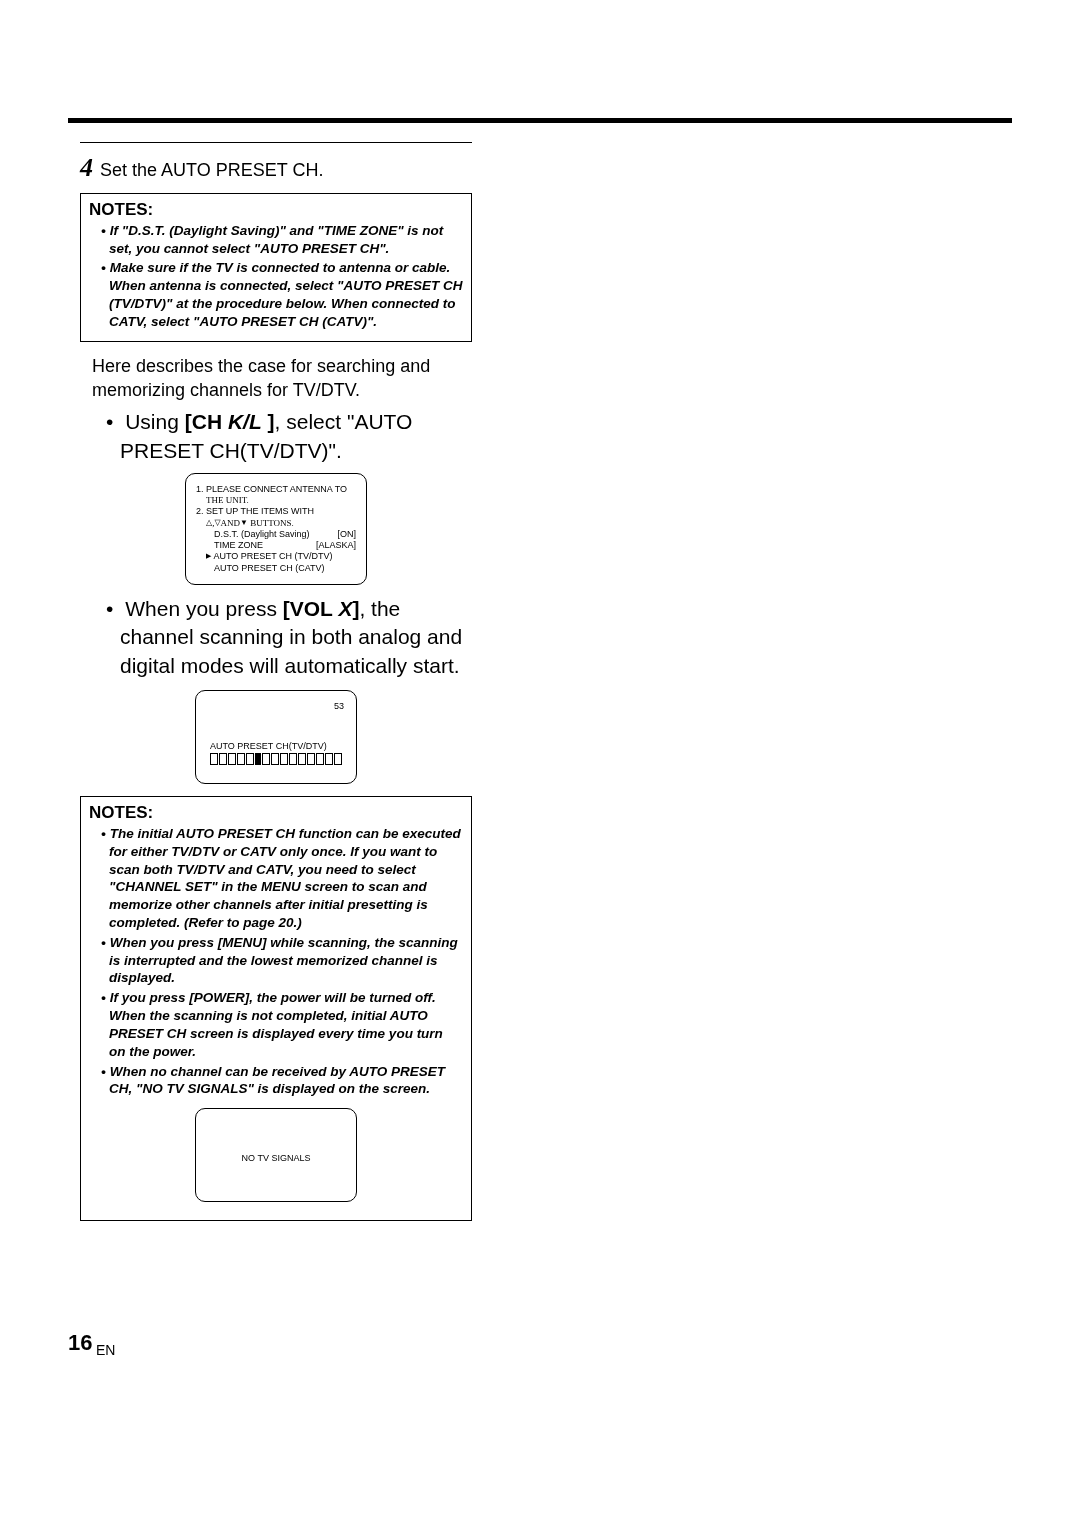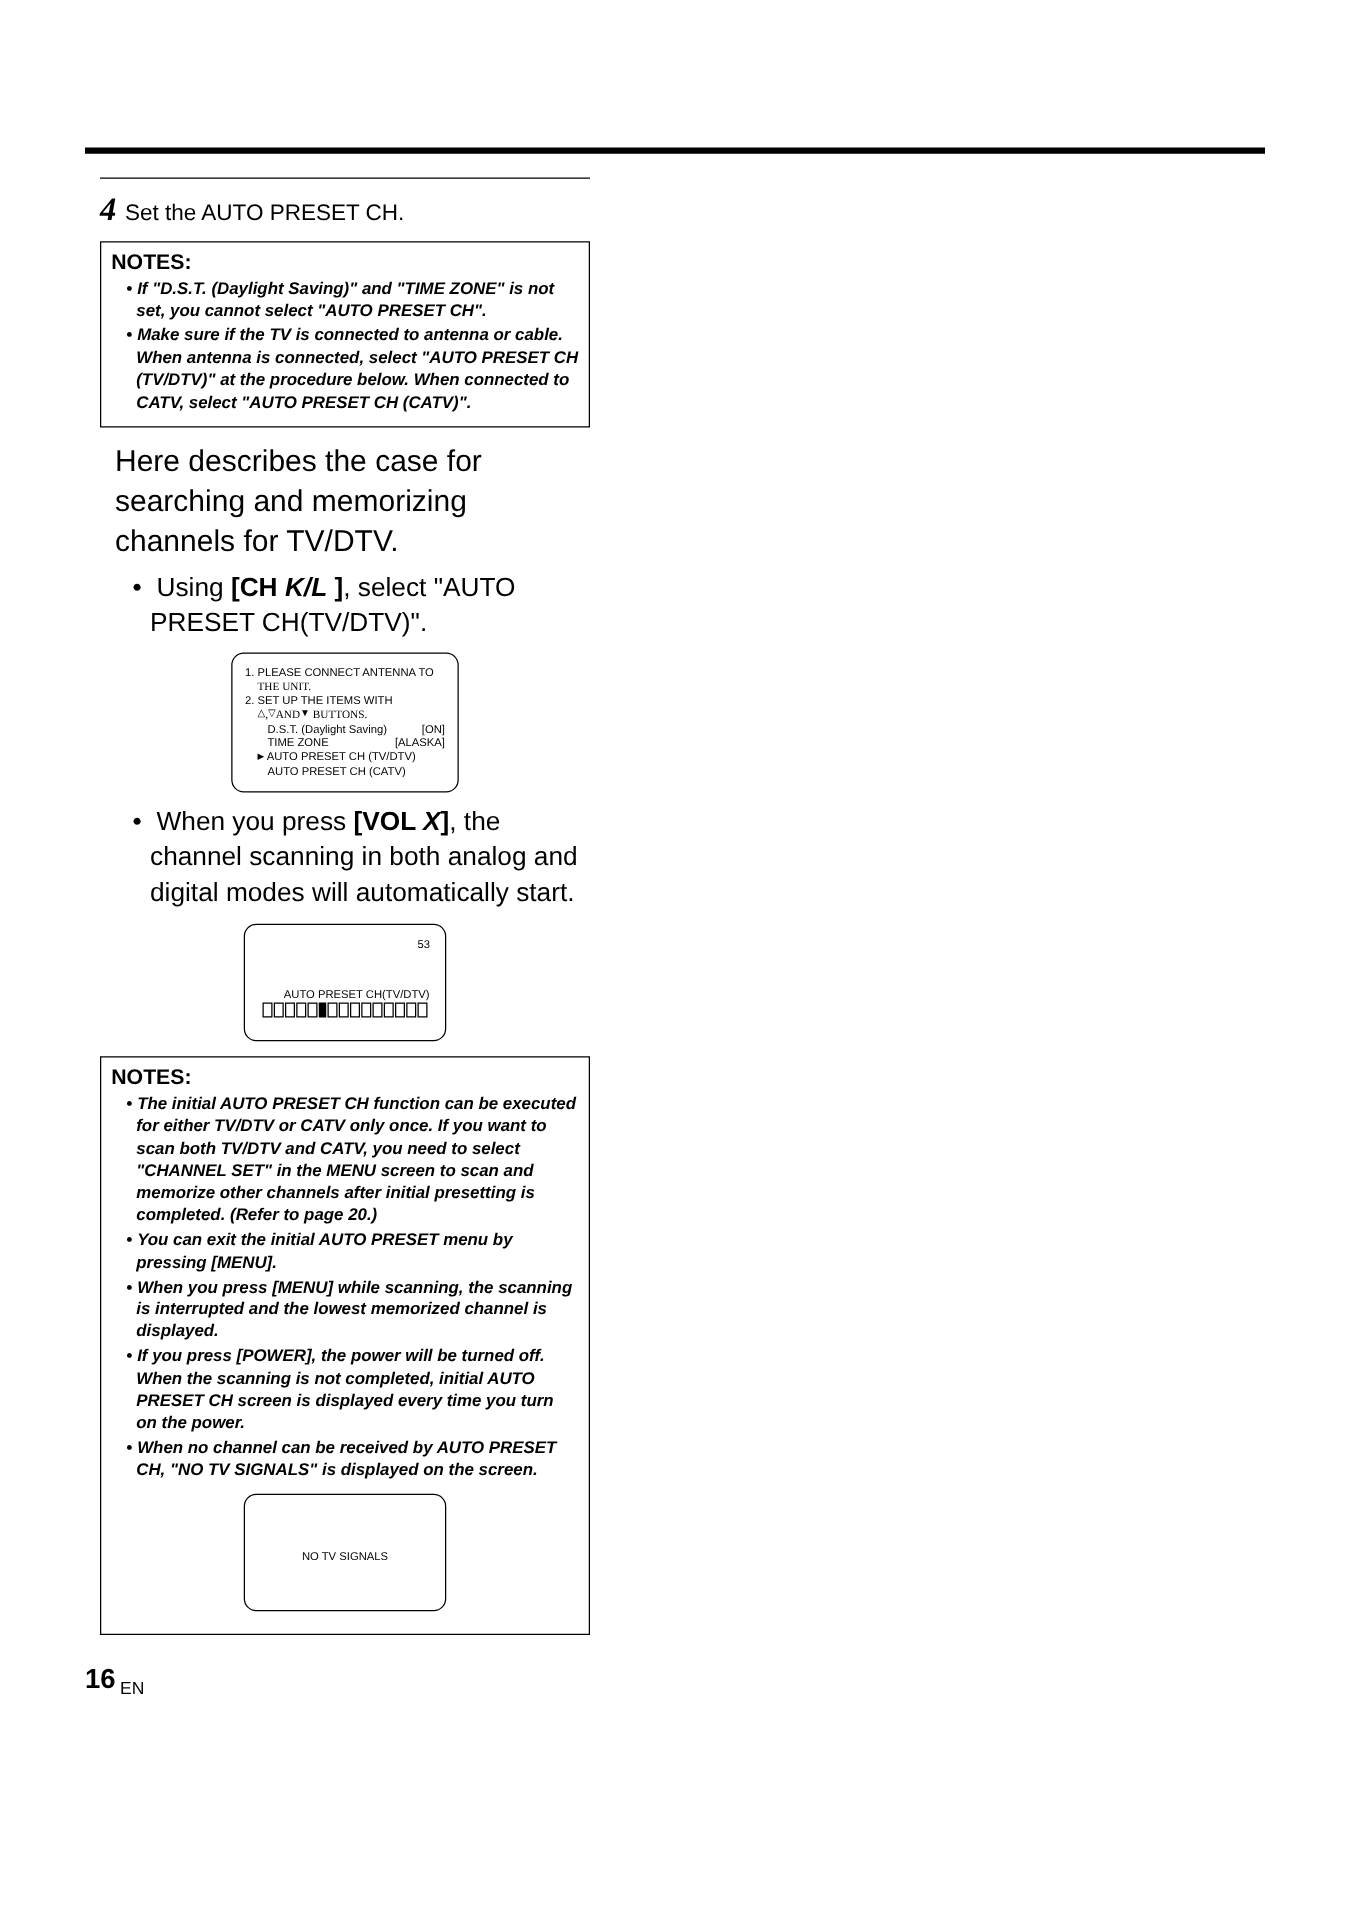--- a/index.html
+++ b/index.html
@@ -67,21 +67,21 @@
     line-height: 1.32;
     margin: 0 0 2px 0;
     text-indent: -8px;
     padding-left: 16px;
   }
   .notes-box li::before {
     content: "•";
     padding-right: 4px;
   }
   .body-text {
-    font-size: 24px;
+    font-size: 18px;
     line-height: 1.35;
     margin: 6px 0 6px 12px;
   }
   .body-list {
     list-style: none;
     margin: 4px 0 6px 12px;
     padding: 0;
   }
   .body-list > li {
     font-size: 21px;
@@ -125,21 +125,21 @@
     position: relative;
     font-size: 9px;
   }
   .osd2 .ch {
     position: absolute;
     right: 12px;
     top: 10px;
   }
   .osd2 .label {
     position: absolute;
-    left: 31px;
+    left: 14px;
     top: 50px;
   }
   .osd2 .progress {
     position: absolute;
     left: 14px;
     top: 62px;
     width: 132px;
     height: 12px;
     display: flex;
     gap: 1px;
@@ -261,21 +261,20 @@
         <div class="seg"></div>
         <div class="seg"></div>
       </div>
     </div>
 
 
     <div class="notes-box">
       <div class="notes-title">NOTES:</div>
       <ul>
         <li>The initial AUTO PRESET CH function can be executed for either TV/DTV or CATV only once. If you want to scan both TV/DTV and CATV, you need to select "CHANNEL SET" in the MENU screen to scan and memorize other channels after initial presetting is completed. (Refer to page 20.)</li>
-        <li>You can exit the initial AUTO PRESET menu by pressing [MENU].</li>
         <li>When you press [MENU] while scanning, the scanning is interrupted and the lowest memorized channel is displayed.</li>
         <li>If you press [POWER], the power will be turned off. When the scanning is not completed, initial AUTO PRESET CH screen is displayed every time you turn on the power.</li>
         <li>When no channel can be received by AUTO PRESET CH, "NO TV SIGNALS" is displayed on the screen.</li>
       </ul>
 
       <div class="osd3">
         <div class="msg">NO TV SIGNALS</div>
       </div>
     </div>
 

